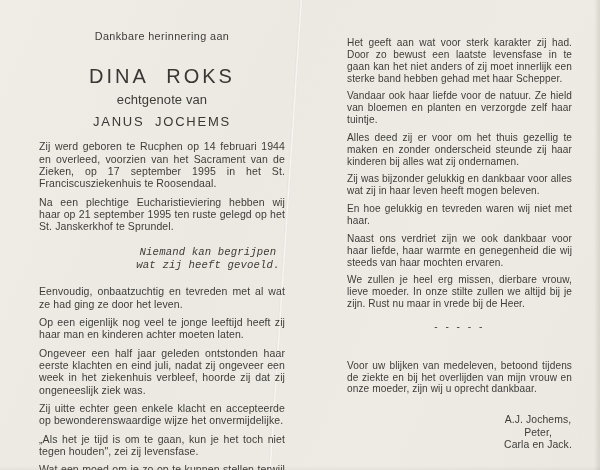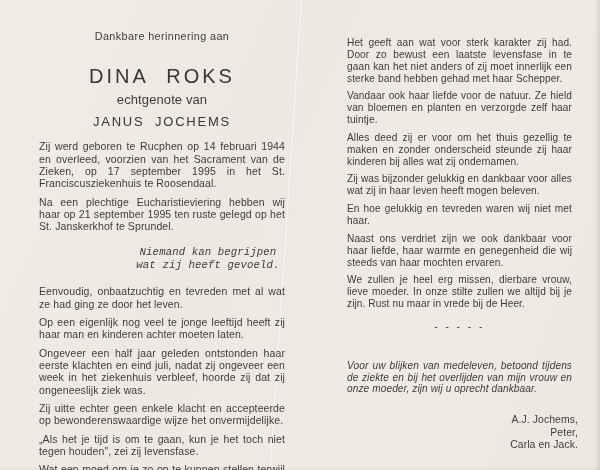--- a/index.html
+++ b/index.html
@@ -40,23 +40,23 @@
   .name     { font-size:20px; letter-spacing:3px; word-spacing:10px; margin-top:28px; color:#393734; }
   .relation { font-size:13px; margin-top:11px; }
   .spouse   { font-size:13px; letter-spacing:1.8px; word-spacing:5px; margin-top:10px; color:#393734; }
 
   .quote {
     font-style:italic; text-align:center;
     margin:13px 0 13px 92px; font-size:10.7px; line-height:13.2px;font-family:Liberation Mono, monospace;
   }
 
   .separator { text-align:center; letter-spacing:2.5px; margin-top:11px; text-align-last:center; }
-  .ack { margin-top:27px;font-style:italic; }
+  .ack { margin-top:27px; }
   .signature { margin-left:157px; margin-top:19px; font-size:10.4px; line-height:12.6px; }
-  .signature div { text-align:right; }
+  .signature div { text-align:center; }
 </style>
 </head>
 <body>
 
 <div class="card">
   <div class="fold"></div>
   <div class="edge-right"></div>
   <div class="edge-bottom"></div>
 
   <div class="col-left">

